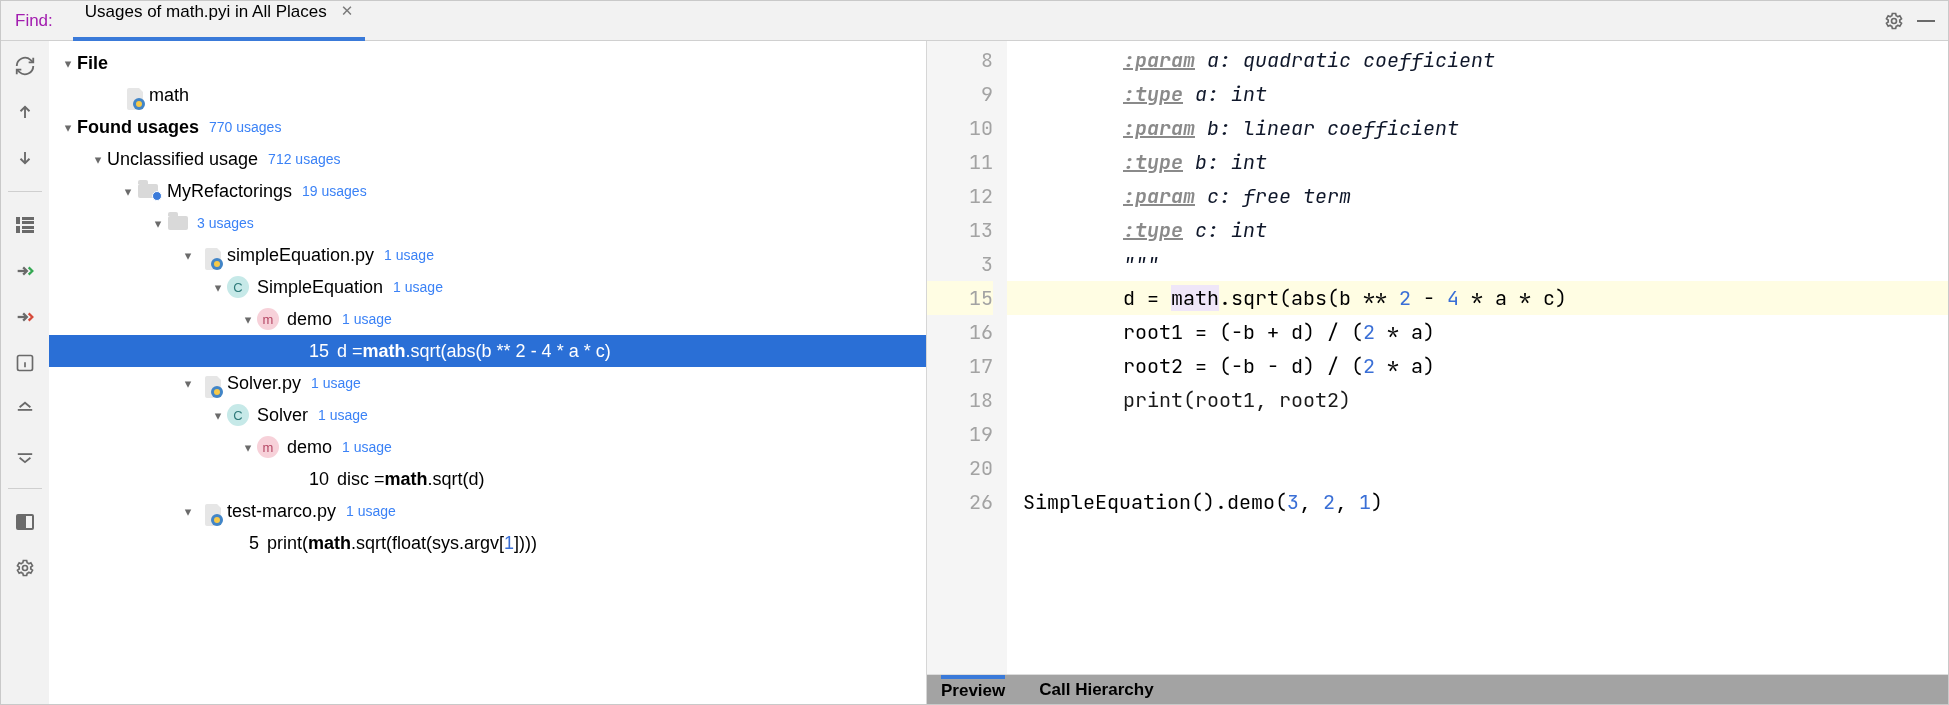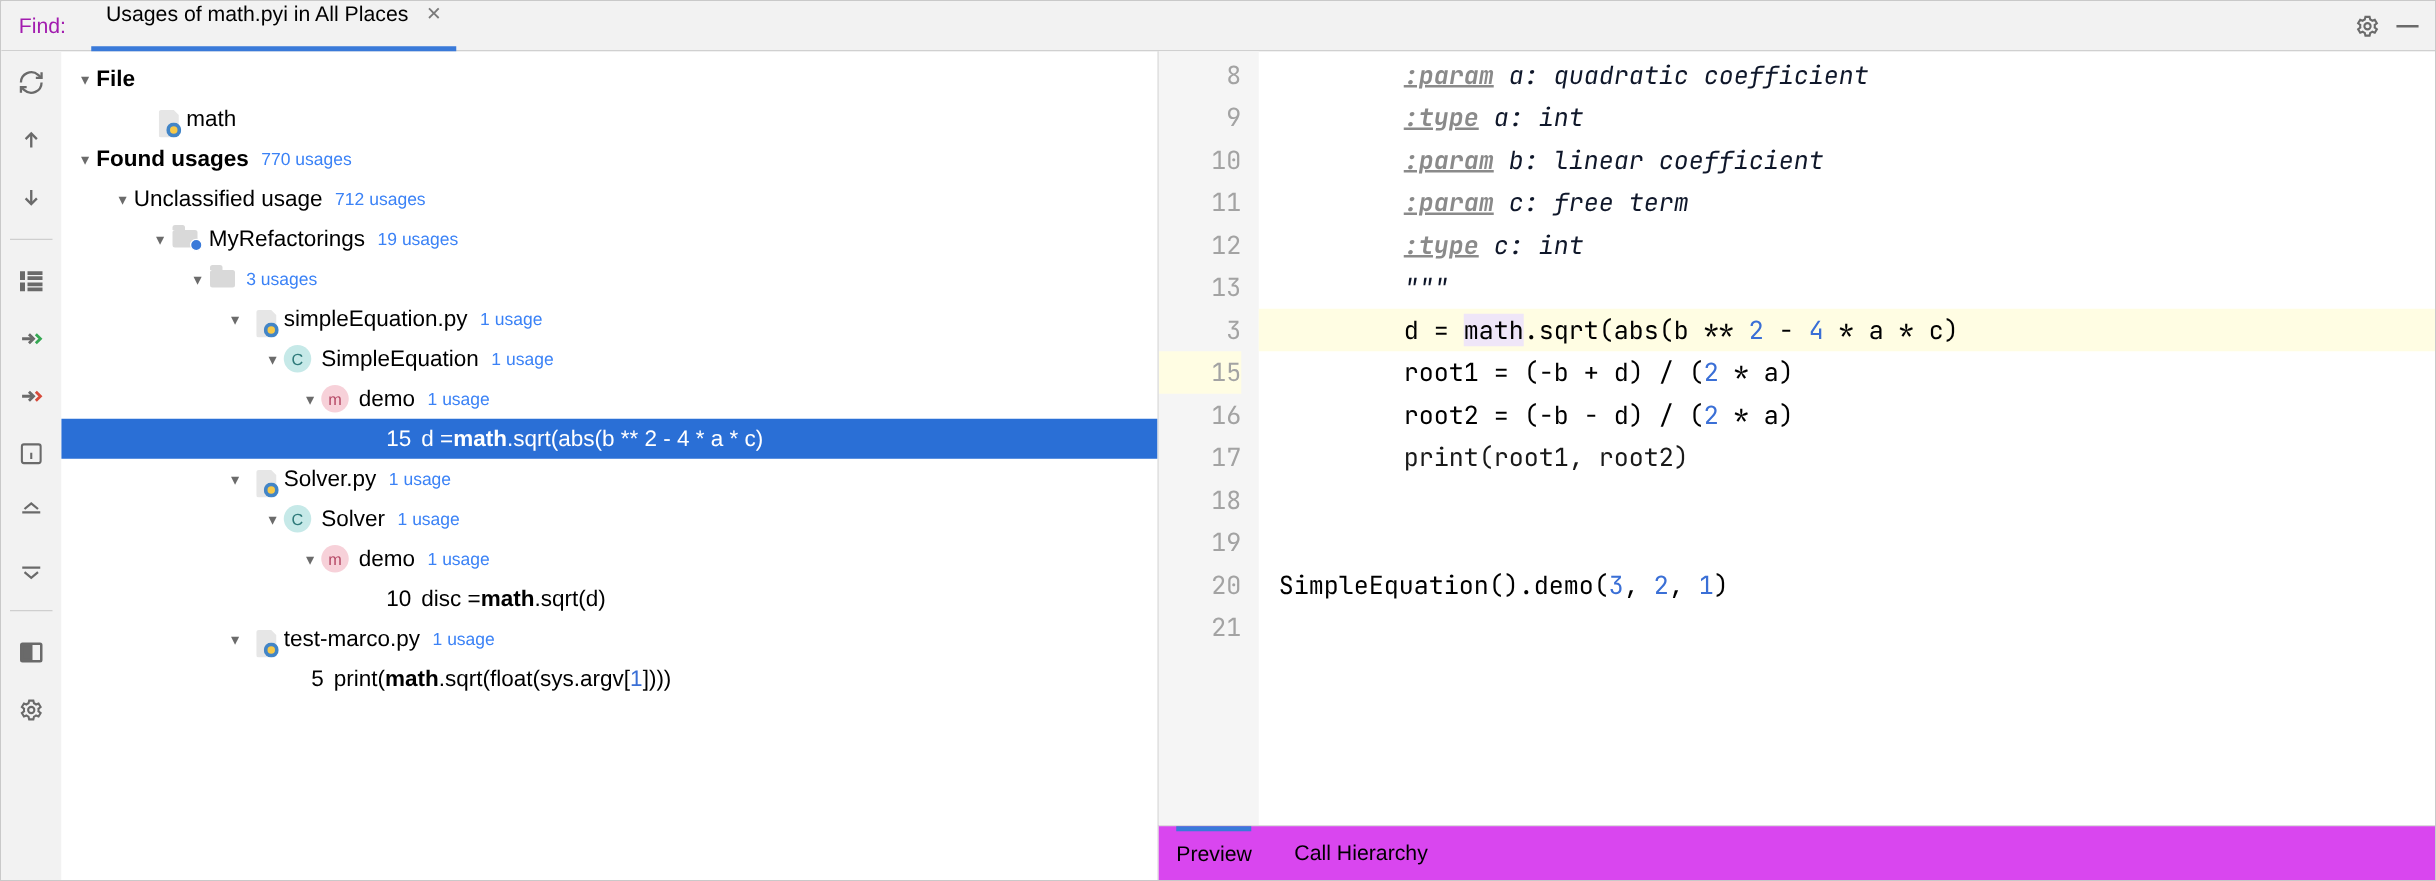--- a/index.html
+++ b/index.html
@@ -83,22 +83,22 @@
   .gut-hi { background:#fffde3;}
   .codecol { flex:1; padding-top:2px;}
   .codeline { height:34px; padding-left:16px; white-space:pre;}
   .ln-hi { background:#fffde3;}
   .cm-doc { color:#0f172a; font-style:italic;}
   .cm-tag { font-weight:700; font-style:italic; text-decoration:underline; color:#8a8a8a;text-align:center;}
   .cm-num { color:#3a6fd6;}
   .cm-call { color:#1a1a1a;}
   .cm-hl { background:#efe6f8;}
   .editor-tabs {
-    height:44px; border-top:1px solid #dcdcdc; background:#d946ef;
-    display:flex; align-items:center; padding:0 14px; gap:34px; font-size:17px;
+    height:30px; border-top:1px solid #dcdcdc; background:#a3a3a3;
+    display:flex; align-items:center; padding:0 14px; gap:34px; font-size:17px;font-weight:bold;
   }
   .etab { height:100%; display:flex; align-items:center; }
   .etab.active { border-top:4px solid #3a7ad9; margin-top:-1px; padding-top:0;}
   svg { display:block; }
 </style>
 </head>
 <body>
 
 <div class="header">
   <span class="find-label">Find:</span>
@@ -344,26 +344,27 @@
         <div>11</div>
         <div>12</div>
         <div>13</div>
         <div>3</div>
         <div class="gut-hi">15</div>
         <div>16</div>
         <div>17</div>
         <div>18</div>
         <div>19</div>
         <div>20</div>
-        <div>21</div>
+        <div>26</div>
       </div>
       <div class="codecol">
         <div class="codeline"><span style="padding-left:100px"></span><span class="cm-tag">:param</span><span class="cm-doc"> a: quadratic coefficient</span></div>
         <div class="codeline"><span style="padding-left:100px"></span><span class="cm-tag">:type</span><span class="cm-doc"> a: int</span></div>
         <div class="codeline"><span style="padding-left:100px"></span><span class="cm-tag">:param</span><span class="cm-doc"> b: linear coefficient</span></div>
+        <div class="codeline"><span style="padding-left:100px"></span><span class="cm-tag">:type</span><span class="cm-doc"> b: int</span></div>
         <div class="codeline"><span style="padding-left:100px"></span><span class="cm-tag">:param</span><span class="cm-doc"> c: free term</span></div>
         <div class="codeline"><span style="padding-left:100px"></span><span class="cm-tag">:type</span><span class="cm-doc"> c: int</span></div>
         <div class="codeline"><span style="padding-left:100px"></span><span class="cm-doc">"""</span></div>
         <div class="codeline ln-hi"><span style="padding-left:100px"></span><span>d = </span><span class="cm-hl">math</span><span>.sqrt(abs(b ** </span><span class="cm-num">2</span><span> - </span><span class="cm-num">4</span><span> * a * c)</span></div>
         <div class="codeline"><span style="padding-left:100px"></span><span>root1 = (-b + d) / (</span><span class="cm-num">2</span><span> * a)</span></div>
         <div class="codeline"><span style="padding-left:100px"></span><span>root2 = (-b - d) / (</span><span class="cm-num">2</span><span> * a)</span></div>
         <div class="codeline"><span style="padding-left:100px"></span><span class="cm-call">print(root1, root2)</span></div>
         <div class="codeline"></div>
         <div class="codeline"></div>
         <div class="codeline"><span>SimpleEquation().demo(</span><span class="cm-num">3</span><span>, </span><span class="cm-num">2</span><span>, </span><span class="cm-num">1</span><span>)</span></div>

